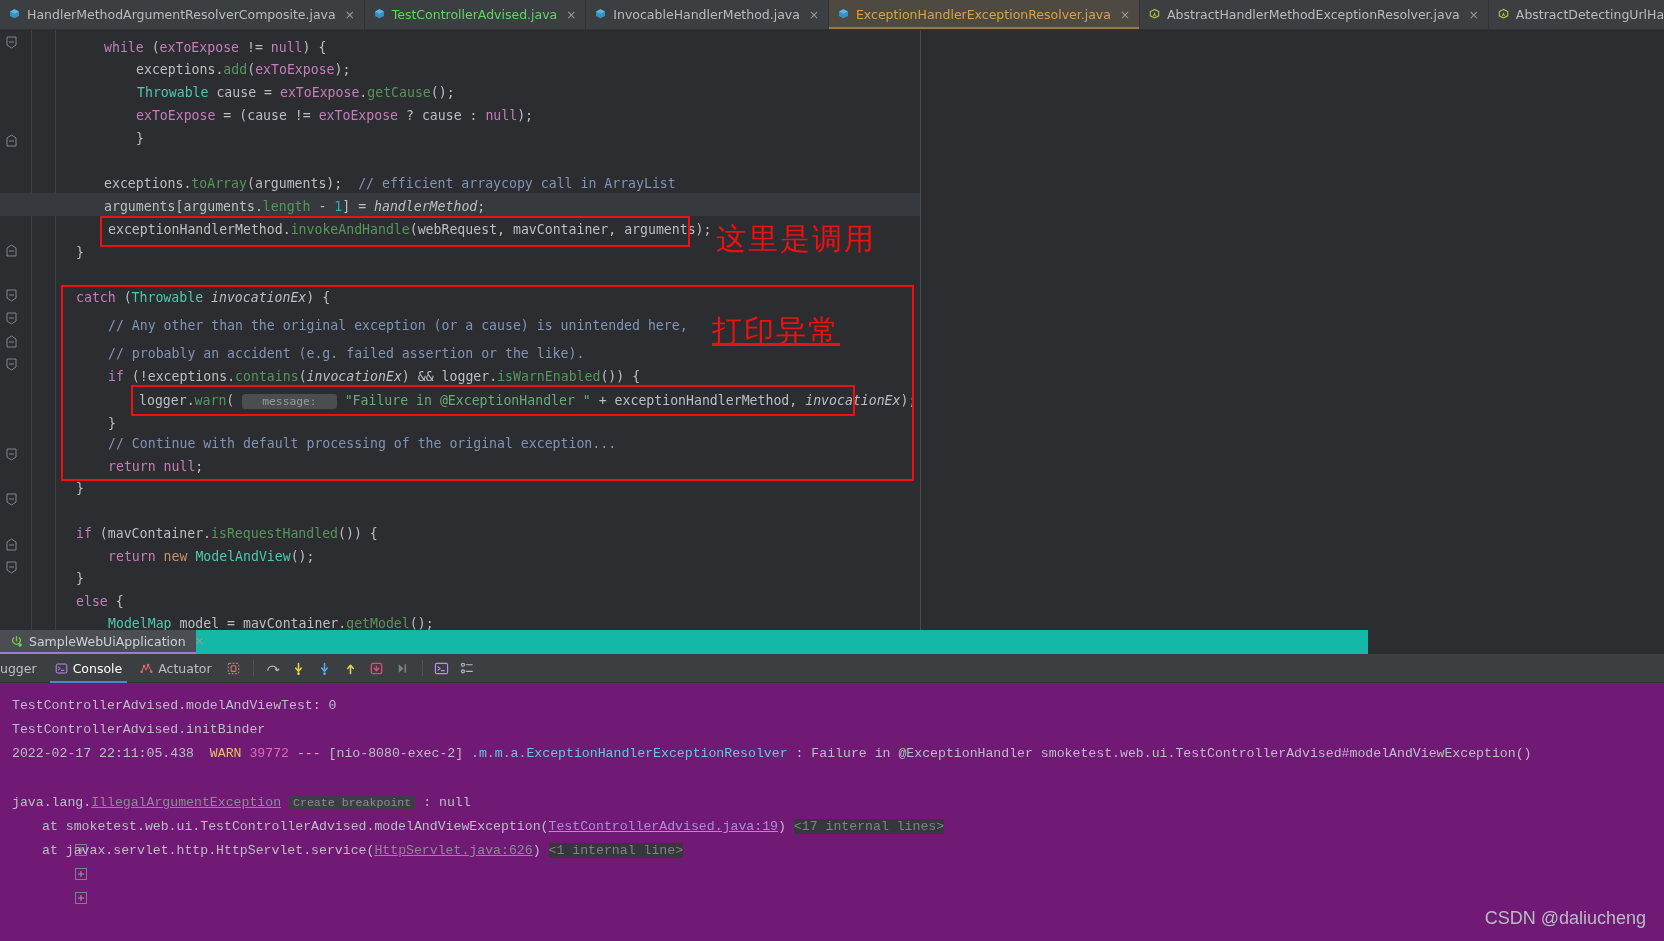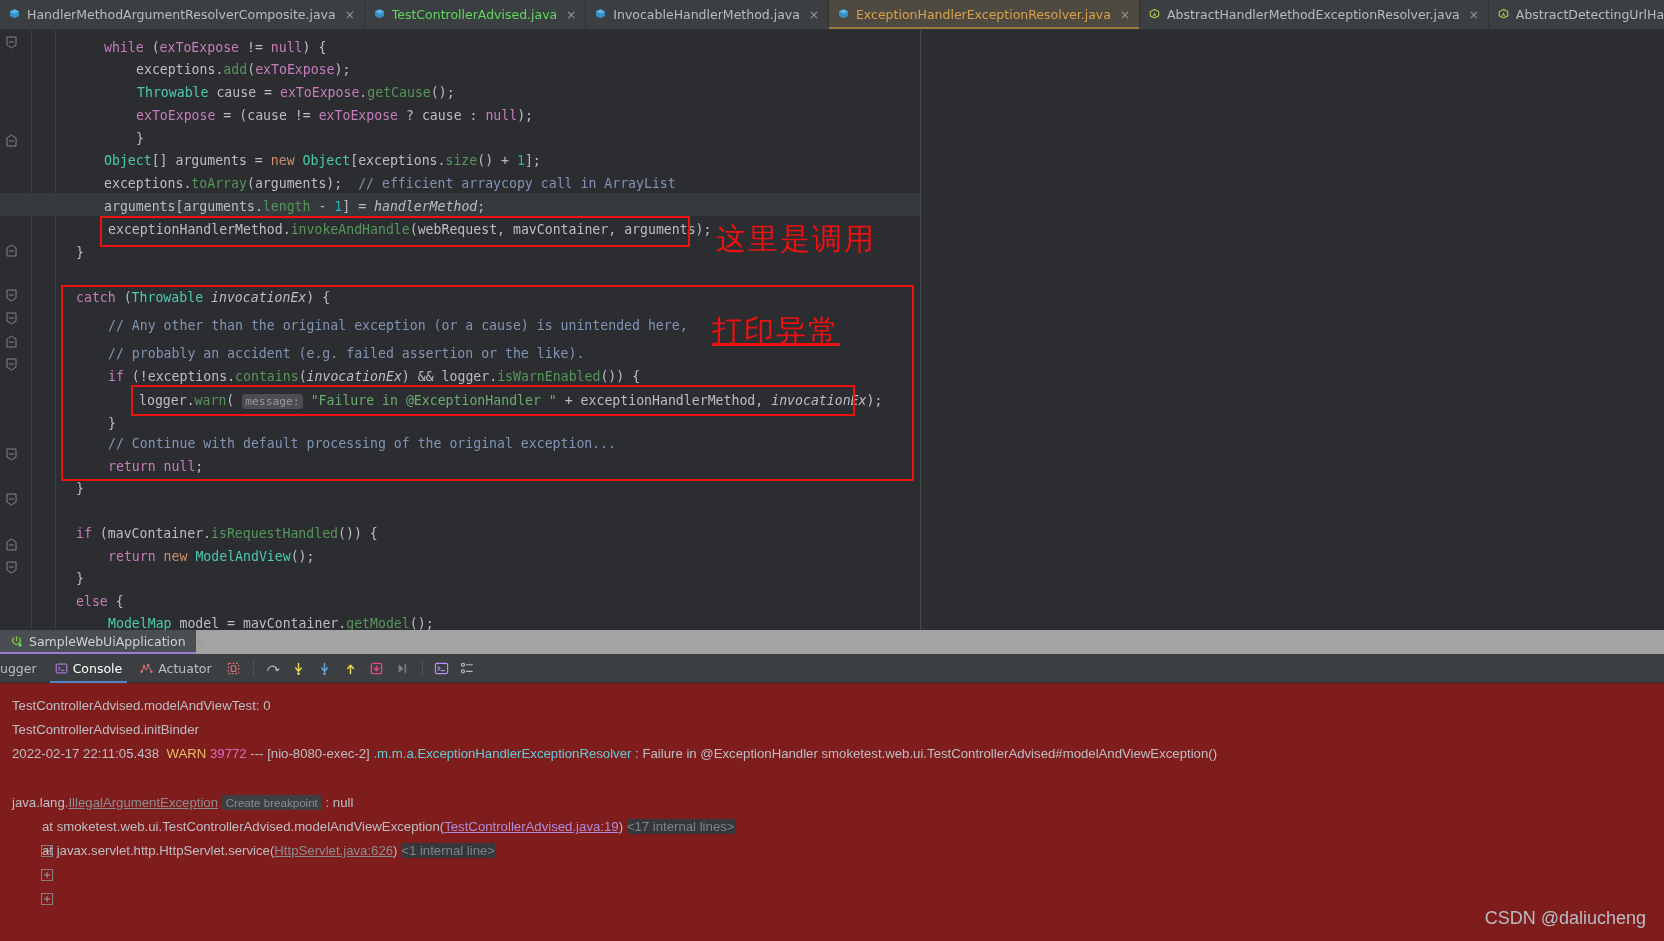--- a/index.html
+++ b/index.html
@@ -70,43 +70,43 @@
   .num { color: #2aacb8; }
   .cmt2{ color: #8294b5; }
   .mcall { color: #57965c; }
   .typ { color: #4ec9b0; }
   .fld { color: #c77dbb; }
   .par { color: #bcbec4; font-style: italic; }
   .pun { color: #bcbec4; }
   .br1 { color: #bcbec4; }
   .hint {
     background: #4b4d50; color: #989a9c; border-radius: 3px;
-    font-size: 11.3px; padding: 1px 3px;
+    font-size: 11.3px; padding: 1px 20px;
   }
 
   
   .fold {
     position: absolute; left: 5px; width: 13px; height: 13px;
     color: #848587; font-size: 11px; line-height: 11px; text-align: center;
   }
   .fold svg { display:block; }
 
   
   .redbox { position: absolute; border: 2px solid #ee1111; pointer-events: none; }
   .cnlabel {
     position: absolute; color: #ee1111;
     font-family: "DejaVu Sans", sans-serif;
     font-size: 30px; letter-spacing: 2px; white-space: nowrap;
   }
 
   
   .runwin { position: absolute; top: 630px; left: 0; width: 1664px; height: 311px; background: #2b2d30; }
   .runtabs {
-    position: absolute; top: 0; left: 0; width: 1664px; height: 24px;
-    background: #a3a3a3;
+    position: absolute; top: 0; left: 0; width: 1368px; height: 24px;
+    background: #14b8a6;
   }
   .runtab {
     position: absolute; left: 0; top: 0; height: 24px;
     display: flex; align-items: center; gap: 6px; padding: 0 10px;
     background: #4a4d51; color: #cfd1d4; font-size: 12.5px;
     border-bottom: 2px solid #9d7cd8;
   }
   .toolbar {
     position: absolute; top: 24px; left: 0; width: 1664px; height: 29px;
     background: #3c3f41; display: flex; align-items: center;
@@ -119,22 +119,22 @@
   .tb-item.active { color: #ffffff; }
   .tb-item.active::after {
     content: ''; position: absolute; left: 4px; right: 4px; bottom: 0;
     height: 2px; background: #4a88c7;
   }
   .tb-sep { width: 1px; height: 16px; background: #4e5157; margin: 0 6px; }
   .tb-btn { width: 26px; height: 29px; display: flex; align-items: center; justify-content: center; }
 
   .console {
     position: absolute; top: 53px; left: 0; width: 1664px; height: 258px;
-    background: #7f1d1d; overflow: hidden;
-    font-family: Liberation Sans, sans-serif;
+    background: #701a75; overflow: hidden;
+    font-family: Liberation Mono, monospace;
     font-size: 13.2px; line-height: 24px; color: #bcbec4;
     white-space: pre;
   }
   .cline { position: absolute; left: 12px; height: 24px; }
   .cexp { position: absolute; left: 12px; width: 12px; height: 12px; }
   .c-warn { color: #e8bf6a; }
   .c-pid  { color: #d96eb8; }
   .c-logger { color: #63c9d6; }
   .c-link { color: #b08cd8; text-decoration: underline; }
   .c-link2 { color: #8a8d93; text-decoration: underline; }
@@ -301,21 +301,20 @@
           <path d="M4 6h5" stroke="#82858a"></path>
         </svg>
     </div>
 
     <div class="codewrap">
       <div class="ln" style="top:7px"><span class="txt" style="left:104px"><span class="kw2">while</span> <span class="pun">(</span><span class="fld">exToExpose</span> != <span class="kw2">null</span><span class="pun">) {</span></span></div>
       <div class="ln" style="top:29px"><span class="txt" style="left:136px">exceptions<span class="pun">.</span><span class="mcall">add</span><span class="pun">(</span><span class="fld">exToExpose</span><span class="pun">);</span></span></div>
       <div class="ln" style="top:52px"><span class="txt" style="left:137px"><span class="typ">Throwable</span> cause = <span class="fld">exToExpose</span><span class="pun">.</span><span class="mcall">getCause</span><span class="pun">();</span></span></div>
       <div class="ln" style="top:75px"><span class="txt" style="left:136px"><span class="fld">exToExpose</span> = <span class="pun">(</span>cause != <span class="fld">exToExpose</span> ? cause : <span class="kw2">null</span><span class="pun">);</span></span></div>
       <div class="ln" style="top:98px"><span class="txt" style="left:136px"><span class="br1">}</span></span></div>
-      <div class="ln" style="top:120px"><span class="txt" style="left:104px"><span class="typ">Object</span><span class="pun">[]</span> arguments = <span class="kw">new</span> <span class="typ">Object</span><span class="pun">[</span>exceptions<span class="pun">.</span><span class="mcall">size</span><span class="pun">()</span> + <span class="num">1</span><span class="pun">];</span></span></div>
       <div class="ln" style="top:143px"><span class="txt" style="left:104px">exceptions<span class="pun">.</span><span class="mcall">toArray</span><span class="pun">(</span>arguments<span class="pun">);</span>  <span class="cmt2">// efficient arraycopy call in ArrayList</span></span></div>
       <div class="ln" style="top:166px"><span class="txt" style="left:104px">arguments<span class="pun">[</span>arguments<span class="pun">.</span><span class="mcall">length</span> - <span class="num">1</span><span class="pun">]</span> = <span class="par">handlerMethod</span><span class="pun">;</span></span></div>
       <div class="ln" style="top:189px"><span class="txt" style="left:108px">exceptionHandlerMethod<span class="pun">.</span><span class="mcall">invokeAndHandle</span><span class="pun">(</span>webRequest<span class="pun">,</span> mavContainer<span class="pun">,</span> arguments<span class="pun">);</span></span></div>
       <div class="ln" style="top:212px"><span class="txt" style="left:76px"><span class="br1">}</span></span></div>
       <div class="ln" style="top:257px"><span class="txt" style="left:76px"><span class="kw2">catch</span> <span class="pun">(</span><span class="typ">Throwable</span> <span class="par">invocationEx</span><span class="pun">) {</span></span></div>
       <div class="ln" style="top:285px"><span class="txt" style="left:108px"><span class="cmt2">// Any other than the original exception (or a cause) is unintended here,</span></span></div>
       <div class="ln" style="top:313px"><span class="txt" style="left:108px"><span class="cmt2">// probably an accident (e.g. failed assertion or the like).</span></span></div>
       <div class="ln" style="top:336px"><span class="txt" style="left:108px"><span class="kw2">if</span> <span class="pun">(</span>!exceptions<span class="pun">.</span><span class="mcall">contains</span><span class="pun">(</span><span class="par">invocationEx</span><span class="pun">)</span> &amp;&amp; logger<span class="pun">.</span><span class="mcall">isWarnEnabled</span><span class="pun">()) {</span></span></div>
       <div class="ln" style="top:360px"><span class="txt" style="left:139px">logger<span class="pun">.</span><span class="mcall">warn</span><span class="pun">(</span> <span class="hint">message:</span> <span class="str">"Failure in @ExceptionHandler "</span> + exceptionHandlerMethod<span class="pun">,</span> <span class="par">invocationEx</span><span class="pun">);</span></span></div>
       <div class="ln" style="top:383px"><span class="txt" style="left:108px"><span class="br1">}</span></span></div>

